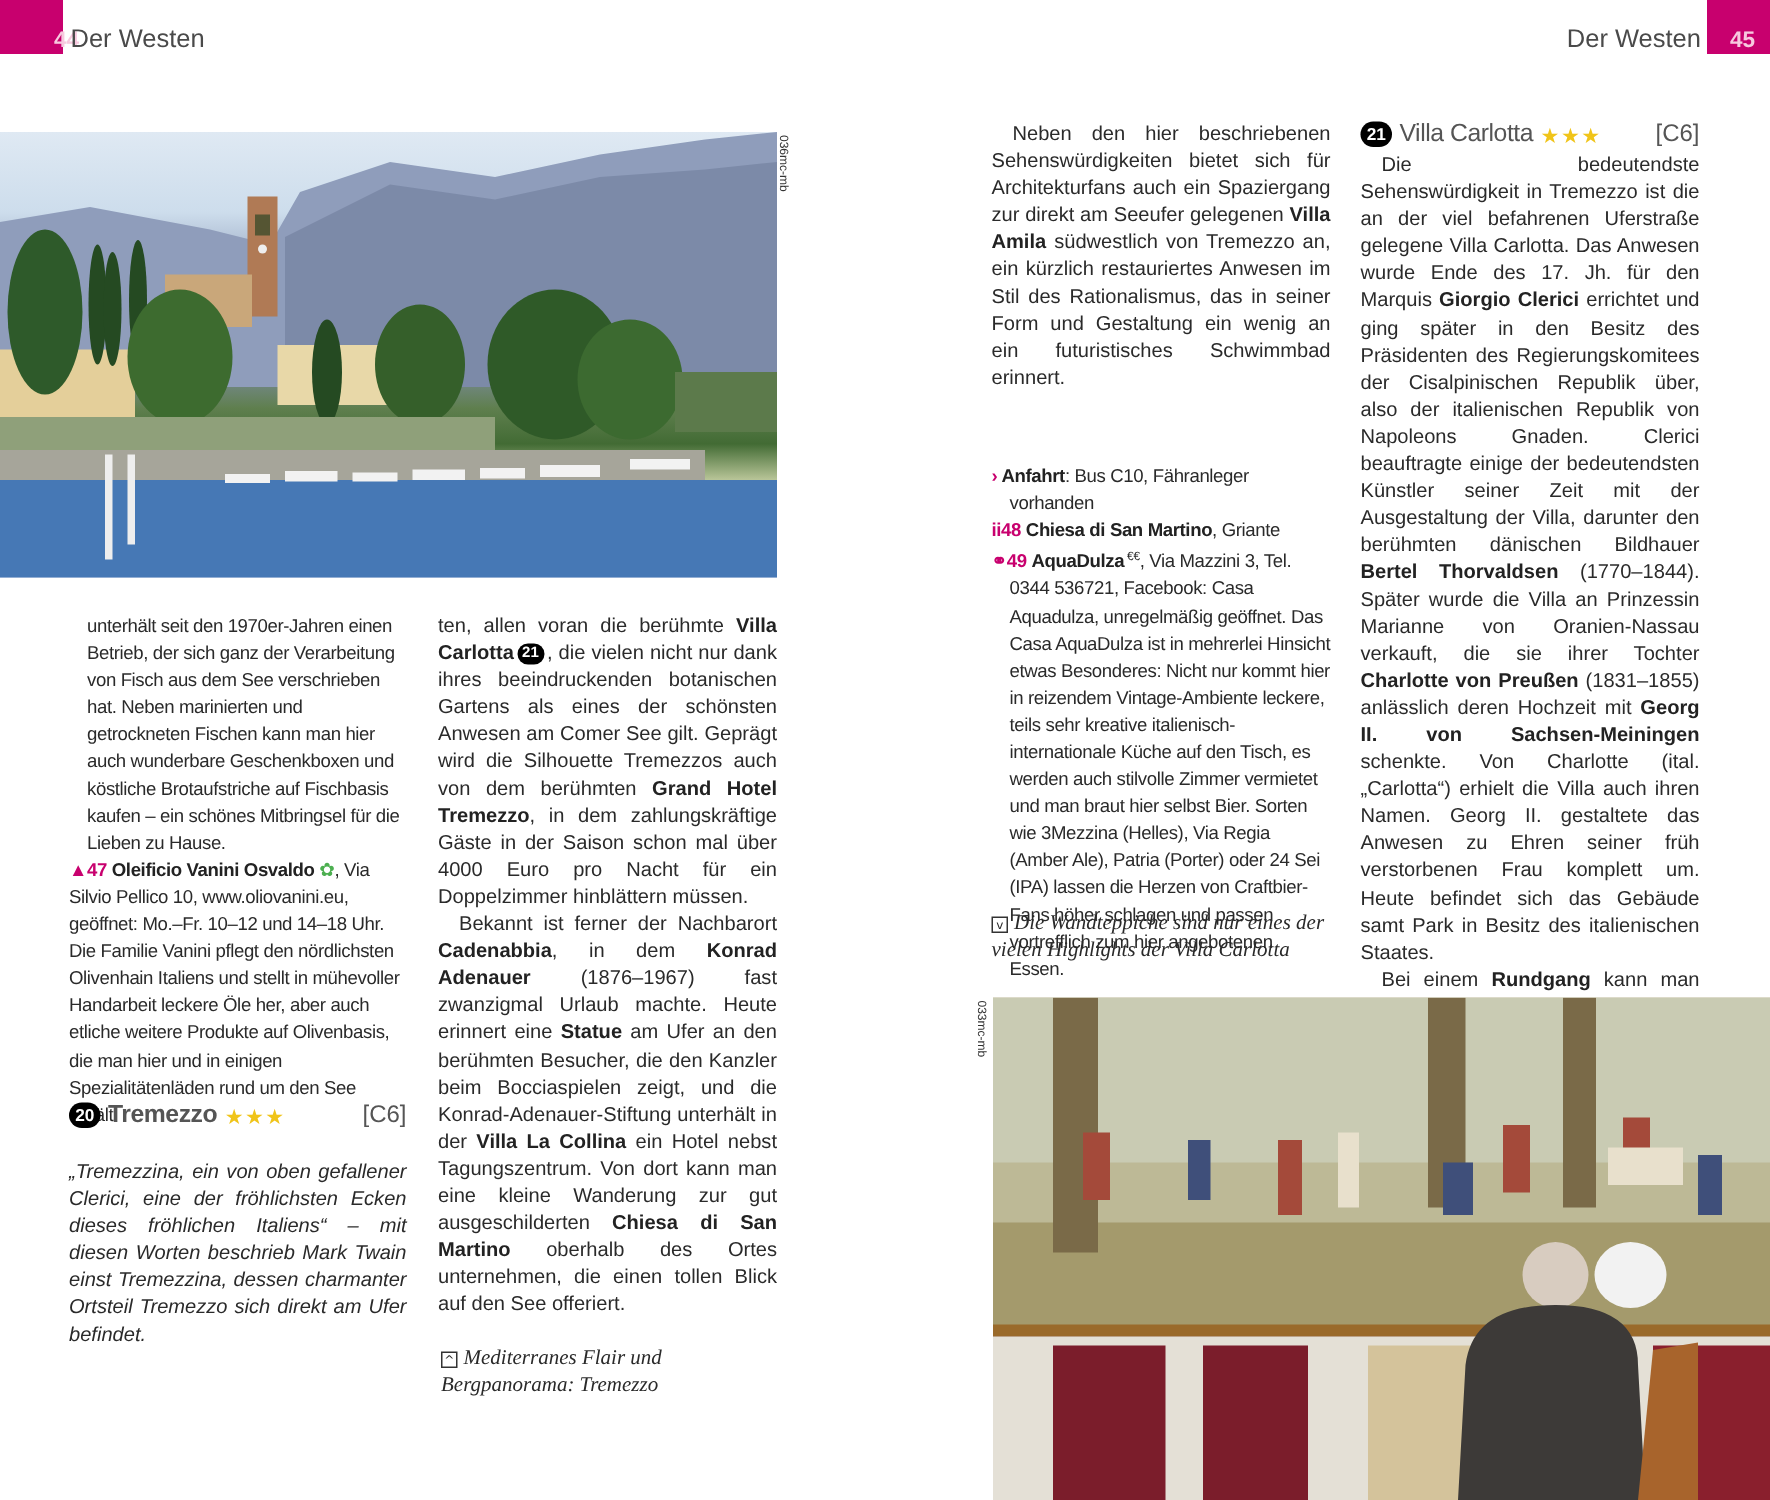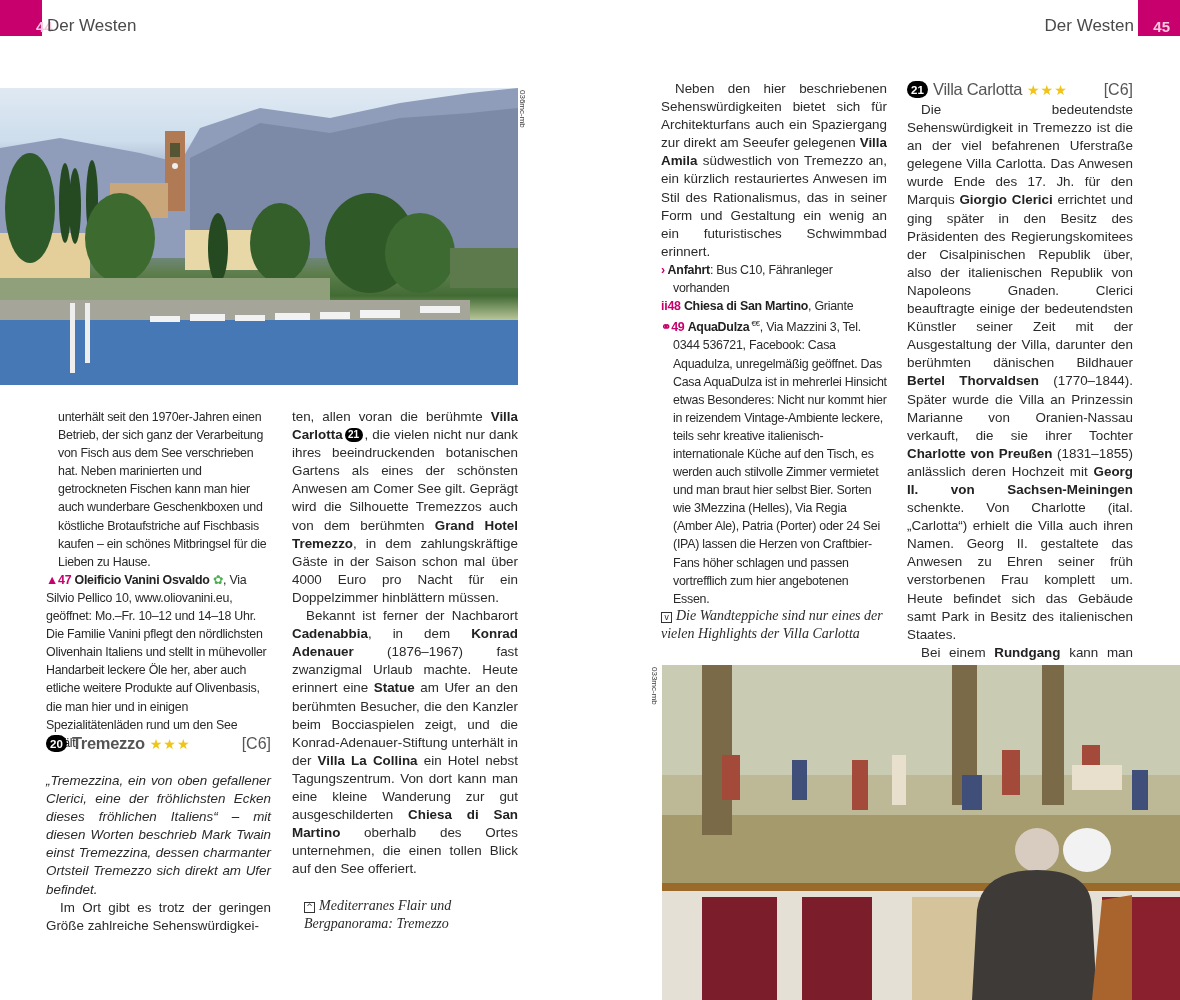--- a/index.html
+++ b/index.html
@@ -45,21 +45,21 @@
   .heading-21 { left:907px; top:80px; width:226px; }
   .badge { display:inline-flex; align-items:center; justify-content:center; width:21px; height:17px; border-radius:9px; background:#000000; color:#fff; font-weight:bold; font-size:11.5px; margin-right:5px; }
   .badge-inline { width:18px; height:14px; font-size:10px; margin:0 2px; vertical-align:1px; }
   .heading-title { font-size:16.5px; font-weight:bold; color:#555; letter-spacing:-0.3px; }
   .heading-21 .heading-title { font-weight:normal; }
   .stars { color:#f0c419; font-size:14px; margin-left:5px; letter-spacing:1px; }
   .grid-ref { margin-left:auto; font-size:16px; color:#555; }
 
   .italic { font-style:italic; }
   .caption { position:absolute; font-family:"Liberation Serif", serif; font-style:italic; font-size:14px; line-height:18px; color:#2a2a2a; }
-  .caption-1 { left:304px; top:897px; width:226px; }
+  .caption-1 { left:294px; top:897px; width:226px; }
   .caption-2 { left:661px; top:607px; width:236px; }
   .cap-icon { display:inline-block; width:11px; height:11px; border:1px solid #333; font-style:normal; font-size:8px; line-height:9px; text-align:center; margin-right:4px; vertical-align:0px; font-family:"DejaVu Sans", sans-serif; }
 </style>
 </head>
 <body>
 
 <div class="page-tab tab-left"></div>
 <span class="page-num pn-left">44</span>
 <span class="running-head rh-left">Der Westen</span>
 
@@ -116,36 +116,35 @@
 
 <div class="heading heading-20">
   <span class="badge">20</span>
   <span class="heading-title">Tremezzo</span>
   <span class="stars">★★★</span>
   <span class="grid-ref">[C6]</span>
 </div>
 
 <div class="col" style="left:46px; top:772px; width:225px;">
   <p class="p italic">„Tremezzina, ein von oben gefallener Clerici, eine der fröhlichsten Ecken dieses fröhlichen Italiens“ – mit diesen Worten beschrieb Mark Twain einst Tremezzina, dessen charmanter Ortsteil Tremezzo sich direkt am Ufer befindet.</p>
-  <p class="p indent">Im Ort gibt es trotz der geringen Größe zahlreiche Sehenswürdigkei-</p>
 </div>
 
 <div class="col col-b">
   <p class="p"><span>ten, allen voran die berühmte </span><b>Villa Carlotta</b><span class="badge badge-inline">21</span><span>, die vielen nicht nur dank ihres beeindruckenden botanischen Gartens als eines der schönsten Anwesen am Comer See gilt. Geprägt wird die Silhouette Tremezzos auch von dem berühmten </span><b>Grand Hotel Tremezzo</b><span>, in dem zahlungskräftige Gäste in der Saison schon mal über 4000 Euro pro Nacht für ein Doppelzimmer hinblättern müssen.</span></p>
   <p class="p indent"><span>Bekannt ist ferner der Nachbarort </span><b>Cadenabbia</b><span>, in dem </span><b>Konrad Adenauer</b><span> (1876–1967) fast zwanzigmal Urlaub machte. Heute erinnert eine </span><b>Statue</b><span> am Ufer an den berühmten Besucher, die den Kanzler beim Bocciaspielen zeigt, und die Konrad-Adenauer-Stiftung unterhält in der </span><b>Villa La Collina</b><span> ein Hotel nebst Tagungszentrum. Von dort kann man eine kleine Wanderung zur gut ausgeschilderten </span><b>Chiesa di San Martino</b><span> oberhalb des Ortes unternehmen, die einen tollen Blick auf den See offeriert.</span></p>
 </div>
 
 <div class="caption caption-1">
   <span class="cap-icon">^</span><span>Mediterranes Flair und Bergpanorama: Tremezzo</span>
 </div>
 
 <div class="col col-c">
   <p class="p indent"><span>Neben den hier beschriebenen Sehenswürdigkeiten bietet sich für Architekturfans auch ein Spaziergang zur direkt am Seeufer gelegenen </span><b>Villa Amila</b><span> südwestlich von Tremezzo an, ein kürzlich restauriertes Anwesen im Stil des Rationalismus, das in seiner Form und Gestaltung ein wenig an ein futuristisches Schwimmbad erinnert.</span></p>
   <div class="cond">
-    <p class="p" style="padding-left:12px;text-indent:-12px;"><span class="marker">› </span><b>Anfahrt</b><span>: Bus C10, Fähranleger vorhanden</span></p>
+    <p class="p" style="padding-left:12px;text-indent:-12px;margin-top:47px;"><span class="marker">› </span><b>Anfahrt</b><span>: Bus C10, Fähranleger vorhanden</span></p>
     <p class="p"><span class="marker">ii</span><span class="entry-num">48</span> <b>Chiesa di San Martino</b><span>, Griante</span></p>
     <p class="p" style="padding-left:12px;text-indent:-12px;"><span class="marker">⚭</span><span class="entry-num">49</span> <b>AquaDulza</b><sup style="font-size:8px"> €€</sup><span>, Via Mazzini 3, Tel. 0344 536721, Facebook: Casa Aquadulza, unregelmäßig geöffnet. Das Casa AquaDulza ist in mehrerlei Hinsicht etwas Besonderes: Nicht nur kommt hier in reizendem Vintage-Ambiente leckere, teils sehr kreative italienisch-internationale Küche auf den Tisch, es werden auch stilvolle Zimmer vermietet und man braut hier selbst Bier. Sorten wie 3Mezzina (Helles), Via Regia (Amber Ale), Patria (Porter) oder 24 Sei (IPA) lassen die Herzen von Craftbier-Fans höher schlagen und passen vortrefflich zum hier angebotenen Essen.</span></p>
   </div>
 </div>
 
 <div class="caption caption-2">
   <span class="cap-icon">v</span><span>Die Wandteppiche sind nur eines der vielen Highlights der Villa Carlotta</span>
 </div>
 
 <div class="heading heading-21">

